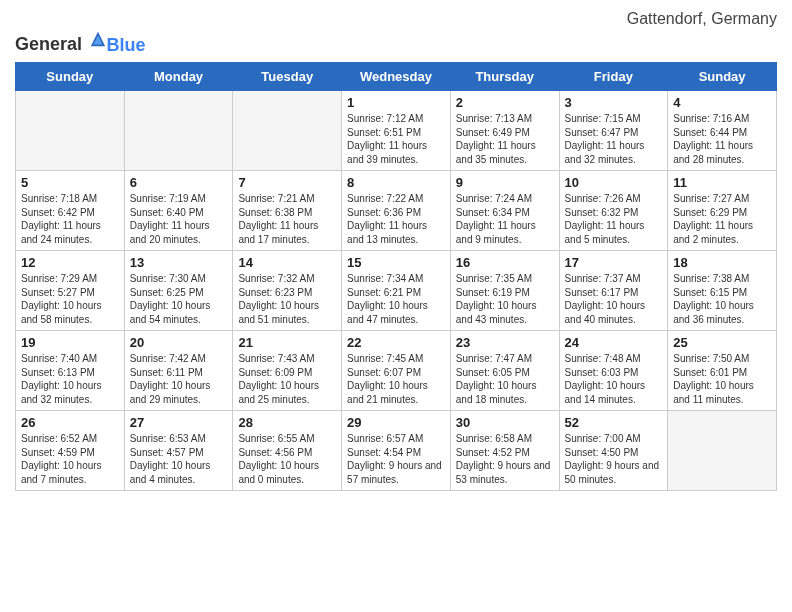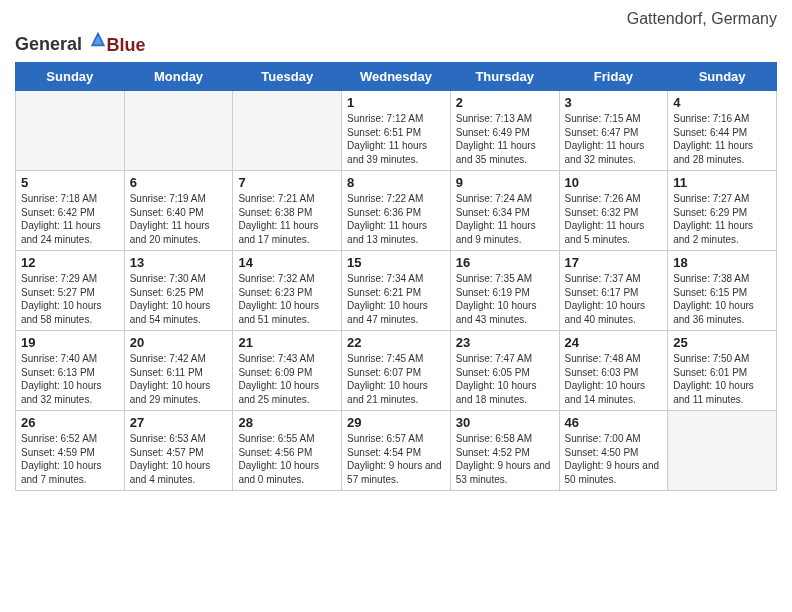--- a/index.html
+++ b/index.html
@@ -24,21 +24,21 @@
     }
     .logo-text-general {
       font-size: 18px;
       font-weight: bold;
       color: #333;
       line-height: 1;
     }
     .logo-text-blue {
       font-size: 18px;
       font-weight: bold;
-      color: #7f1d1d;
+      color: #3b82f6;
       line-height: 1;
     }
     .logo-icon {
       width: 18px;
       height: 18px;
       margin-left: 2px;
       margin-bottom: 2px;
     }
     .title-block {
       text-align: right;
@@ -342,21 +342,21 @@
 and 57 minutes.</div>
         </td>
         <td>
           <span class="day-num">30</span>
           <div class="cell-text">Sunrise: 6:58 AM
 Sunset: 4:52 PM
 Daylight: 9 hours
 and 53 minutes.</div>
         </td>
         <td>
-          <span class="day-num">46</span>
+          <span class="day-num">52</span>
           <div class="cell-text">Sunrise: 7:00 AM
 Sunset: 4:50 PM
 Daylight: 9 hours
 and 50 minutes.</div>
         </td>
         <td class="empty"></td>
       </tr>
     </tbody>
 </table>
 

